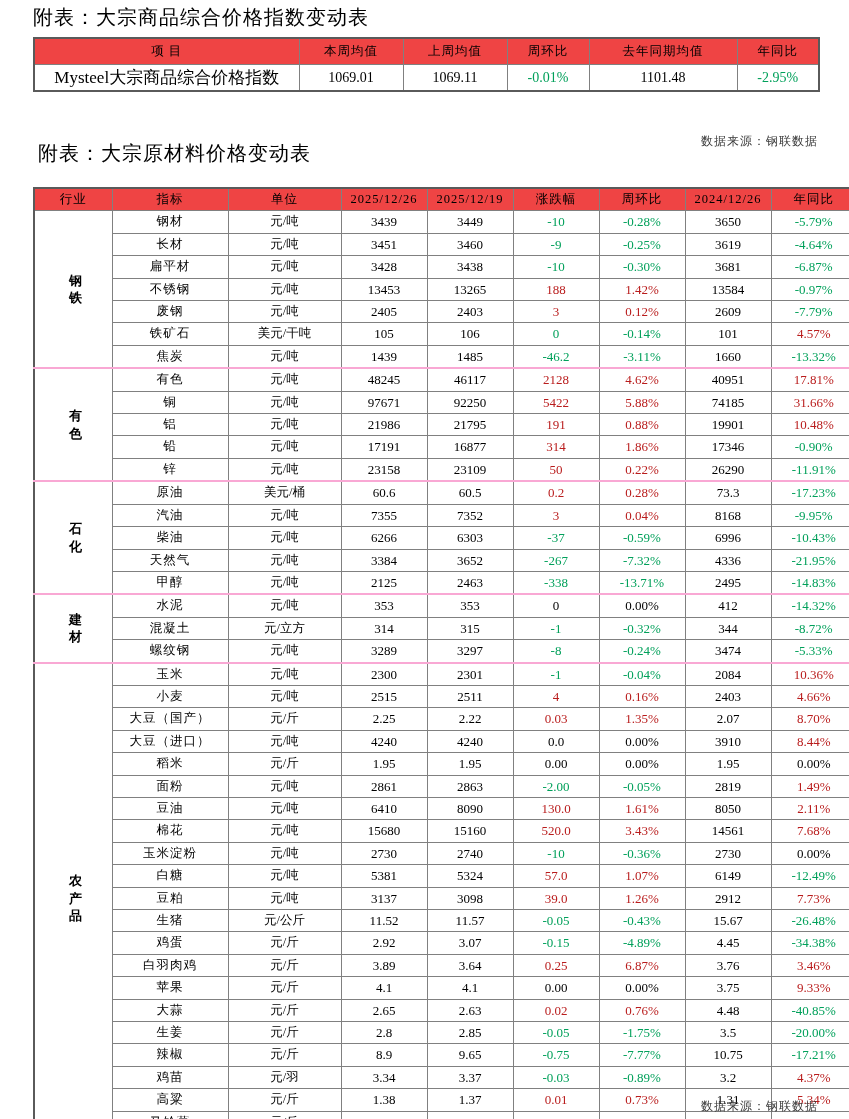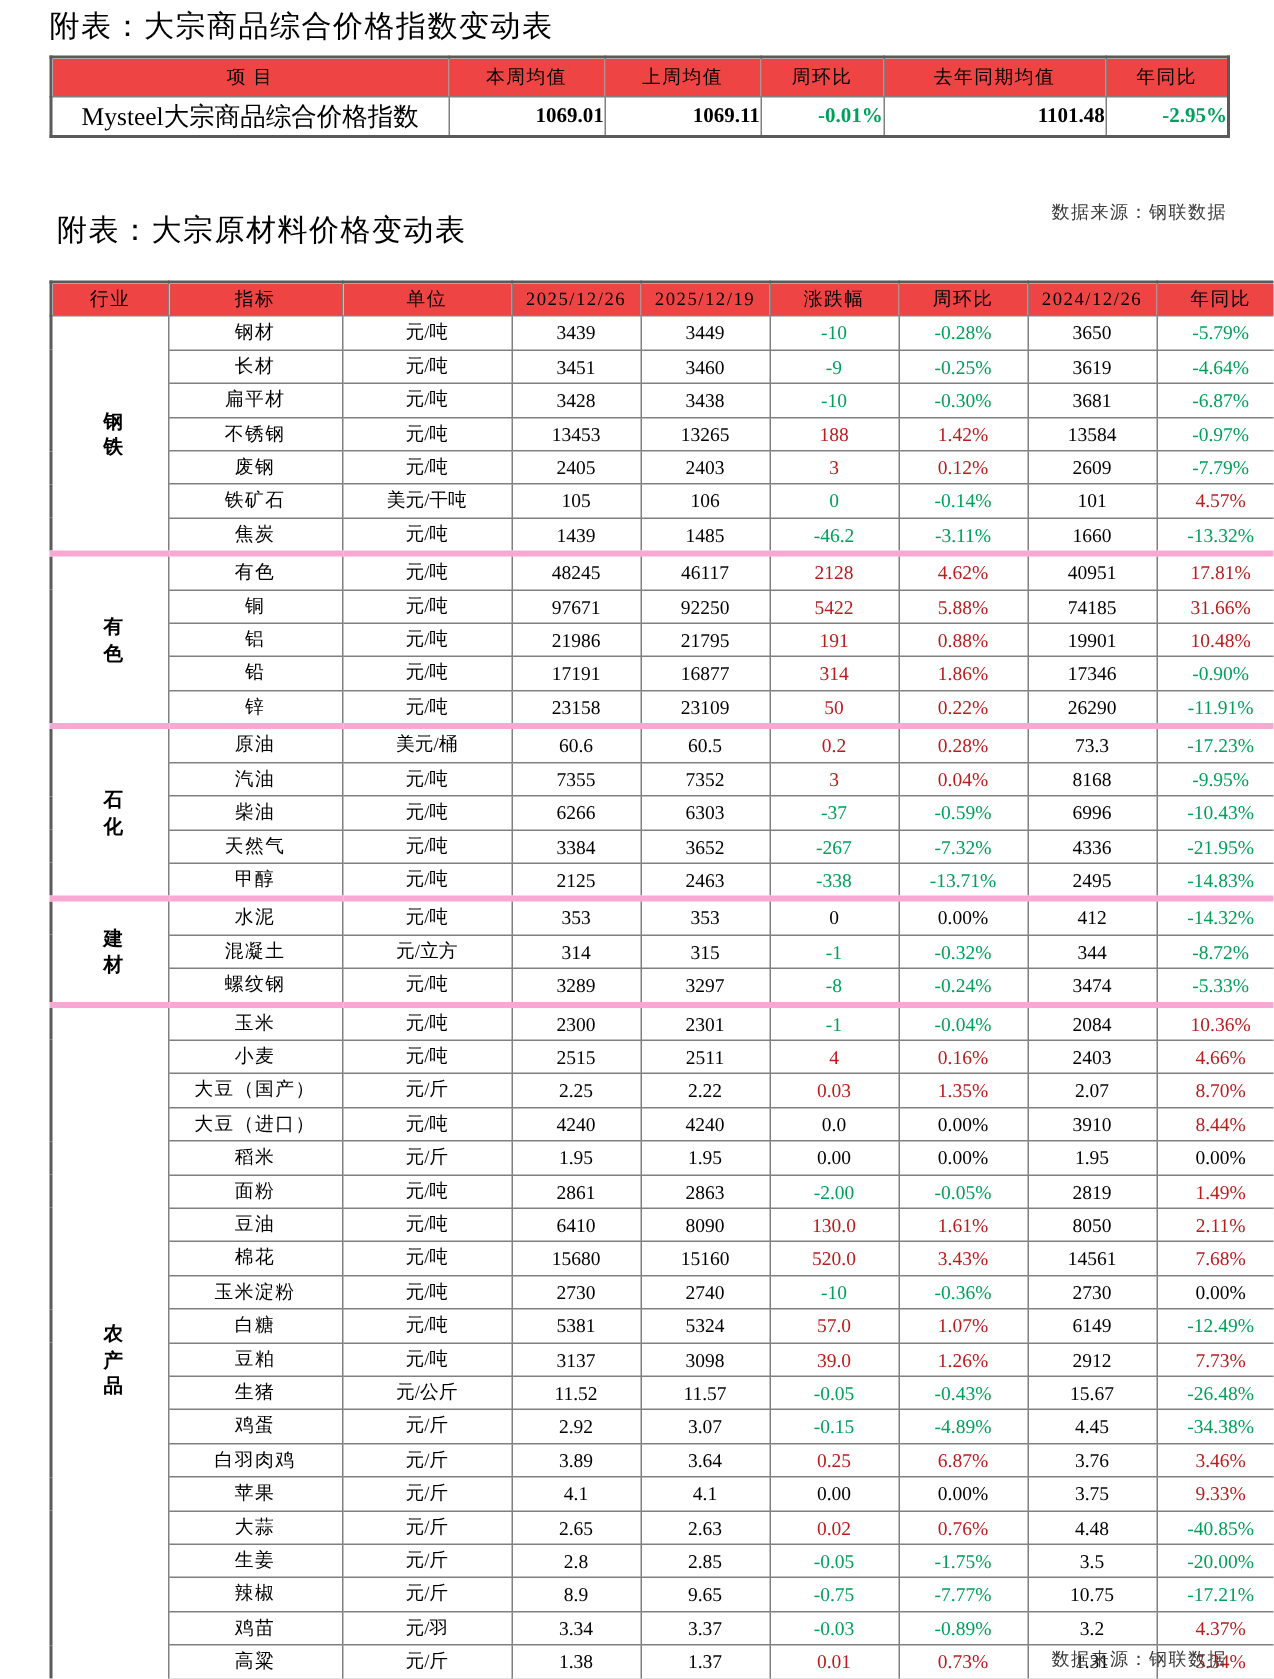--- a/index.html
+++ b/index.html
@@ -60,21 +60,21 @@
   .outer{ border:2px solid #5a5a5a; }
 
   
   .t1wrap{
     position:absolute;
     left:33px; top:37px;
   }
   table.t1{ width:785px; }
   table.t1 td{ height:25px; line-height:25px; }
   table.t1 .idxname{ font-size:17px; letter-spacing:0px; }
-  table.t1 .num{ font-size:14px; font-weight:bold;text-align:right; }
+  table.t1 .num{ font-size:14px; font-weight:normal; }
 
   .src1{
     position:absolute;
     left:0; top:96px;
     width:785px;
     text-align:right;
     font-size:12px;
     color:#3a3a3a;
     letter-spacing:1px;
   }
@@ -105,21 +105,21 @@
 
   .src2{
     position:absolute;
     left:0; top:1098px;
     width:818px;
     text-align:right;
     font-size:12px;
     color:#3a3a3a;
     letter-spacing:1px;
   }
-  .grp-sep{ border-top:4px solid #f9a8d4; }
+  .grp-sep{ border-top:2px solid #f9a8d4; }
 </style>
 </head>
 <body>
 
 <div class="page">
 
   <div class="title1">附表：大宗商品综合价格指数变动表</div>
 
   <div class="t1wrap">
     <table class="t1 outer">

